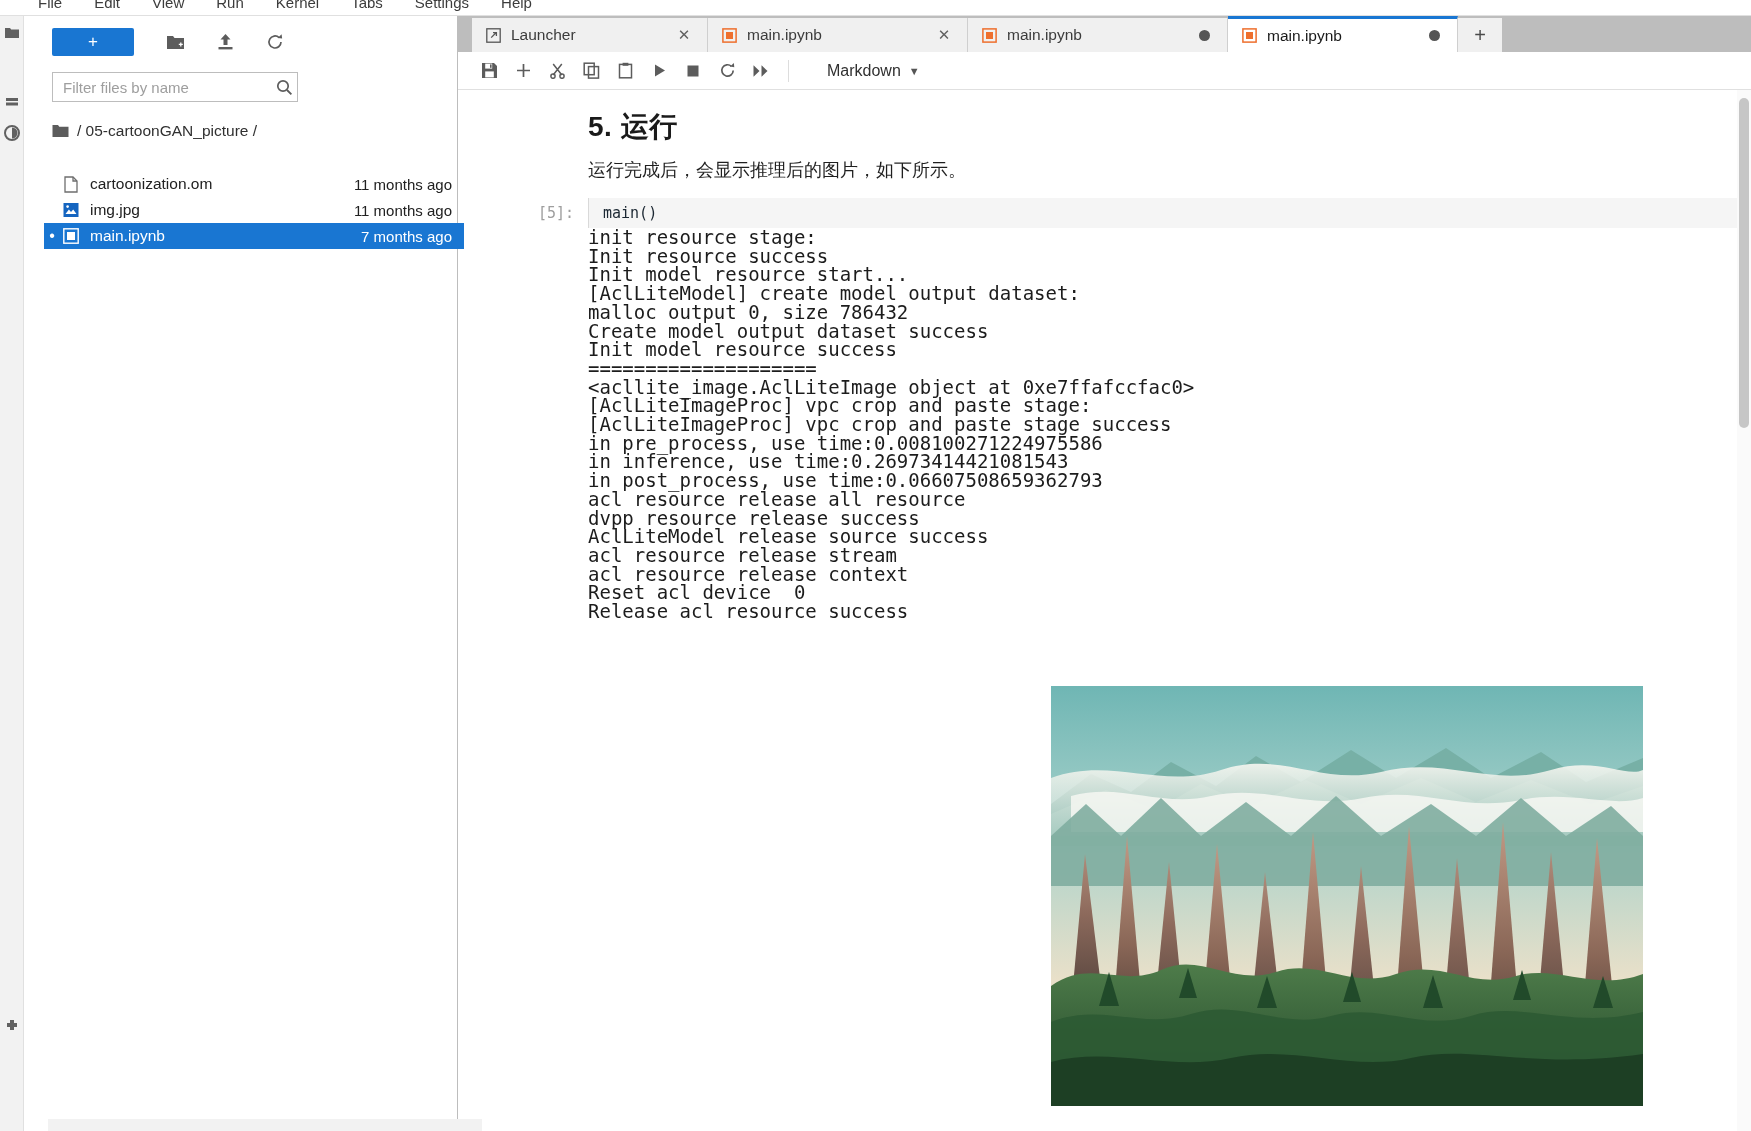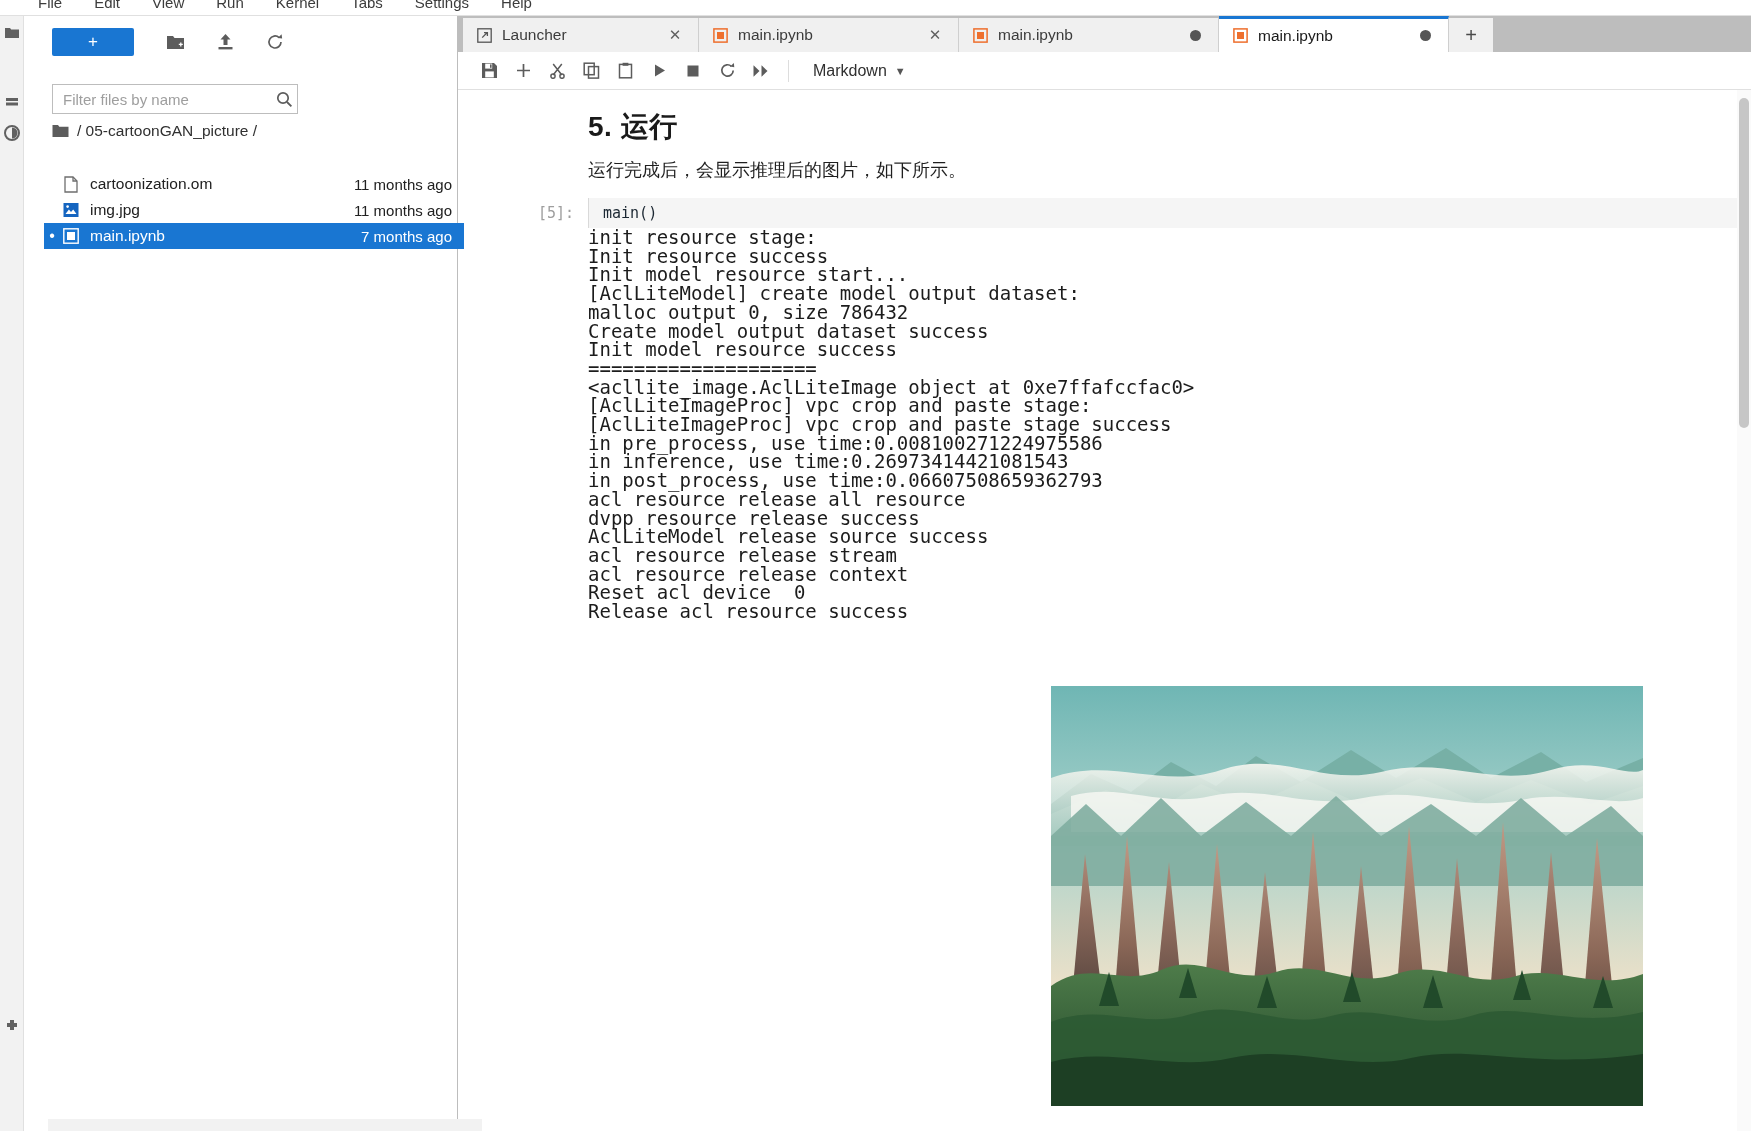--- a/index.html
+++ b/index.html
@@ -97,21 +97,21 @@
     width: 34px; height: 28px;
     display: flex; align-items: center; justify-content: center;
     color: #5c5c5c;
     cursor: pointer;
     margin-right: 16px;
   }
   .tbtn svg { display: block; }
 
   .fb-filter {
     position: absolute;
-    top: 68px; left: 28px;
+    top: 56px; left: 28px;
     width: 246px; height: 30px;
     border: 1px solid #bdbdbd;
     background: #ffffff;
     display: flex; align-items: center;
   }
   .fb-filter input {
     flex: 1;
     border: none;
     outline: none;
     font-family: "Liberation Sans", sans-serif;
@@ -217,21 +217,21 @@
     background: #ffffff;
   }
 
   .tabbar {
     position: absolute;
     top: 0; left: 0;
     width: 1293px; height: 36px;
     background: #bdbdbd;
     display: flex;
     align-items: flex-end;
-    padding-left: 5px;
+    padding-left: 14px;
   }
   .tab {
     height: 34px;
     min-width: 100px;
     background: #f0f0f0;
     border-right: 1px solid #cfcfcf;
     display: flex;
     align-items: center;
     padding: 0 12px 0 14px;
     font-size: 15.5px;
@@ -301,21 +301,21 @@
   .nbtoolbar .nbsep {
     width: 1px; height: 22px;
     background: #dddddd;
     margin: 0 10px;
   }
   .nbtoolbar .celltype {
     display: flex; align-items: center;
     gap: 8px;
     font-size: 16px;
     color: #303030;
-    margin-left: 14px;
+    margin-left: 28px;
     cursor: pointer;
   }
   .nbtoolbar .celltype .cv { font-size: 11px; color: #555; }
 
   .nbbody {
     position: absolute;
     top: 74px; left: 12px;
     width: 1293px; height: 1041px;
     background: #ffffff;
     overflow: hidden;

